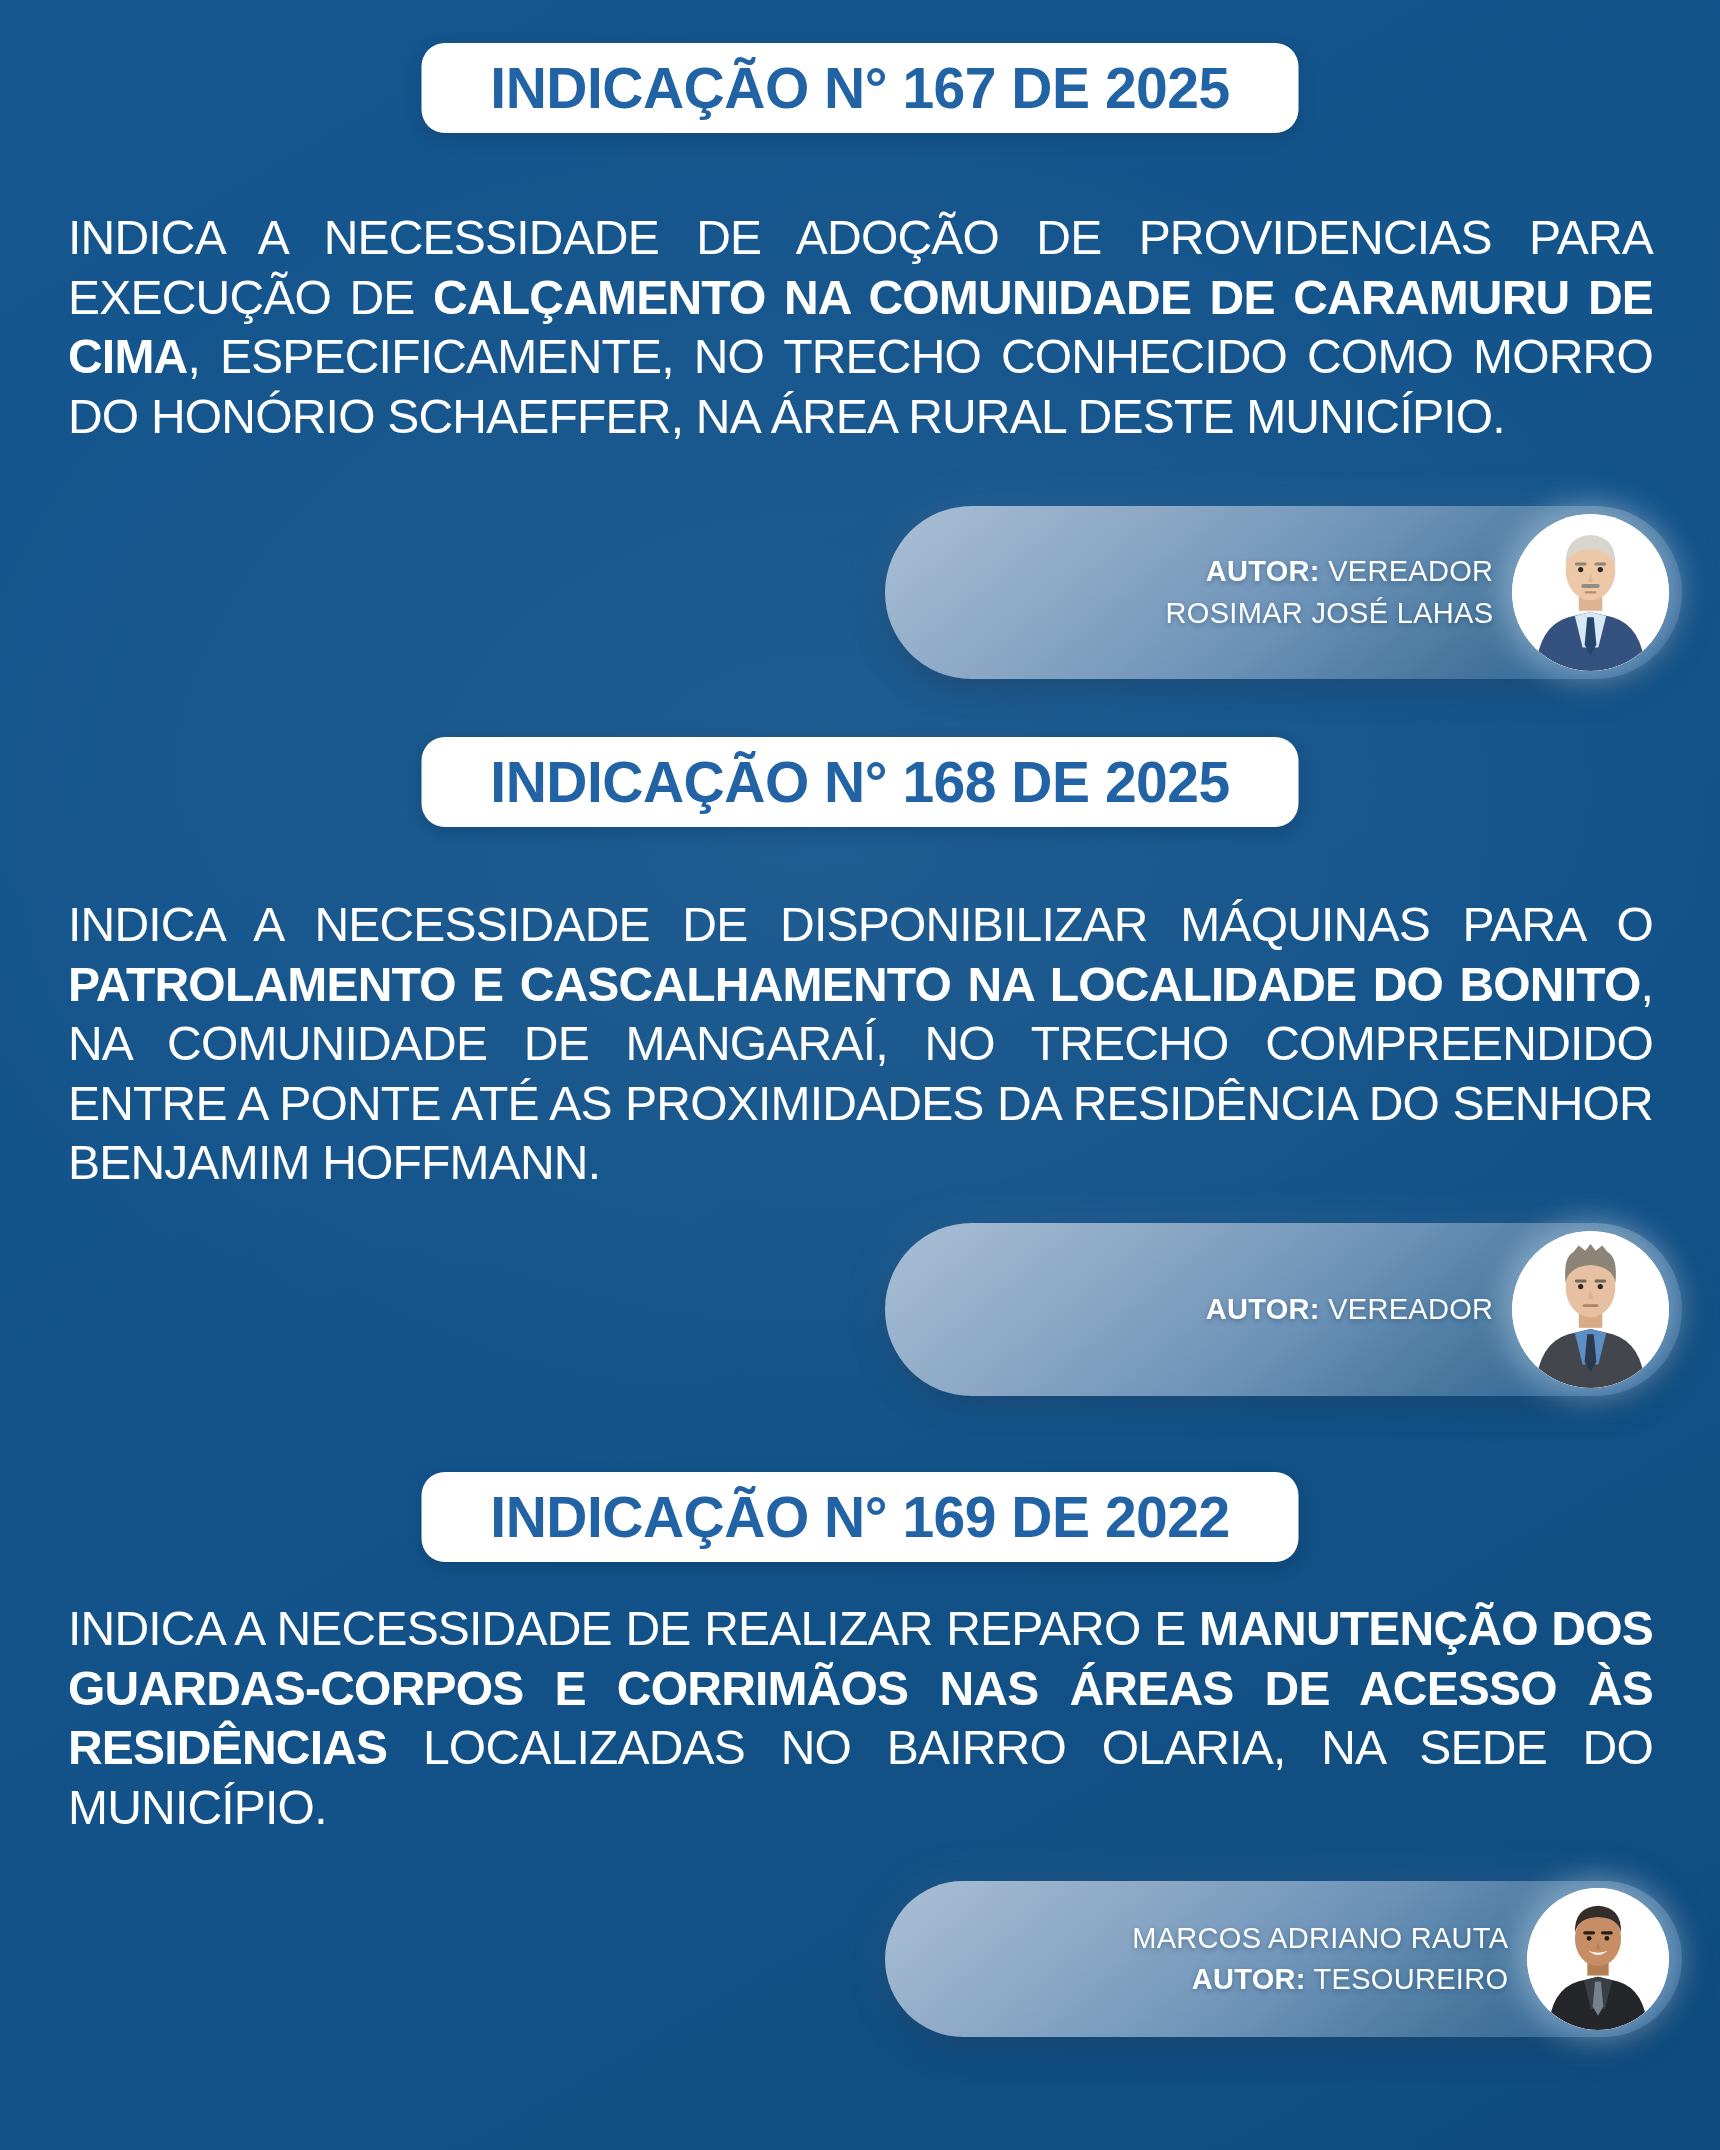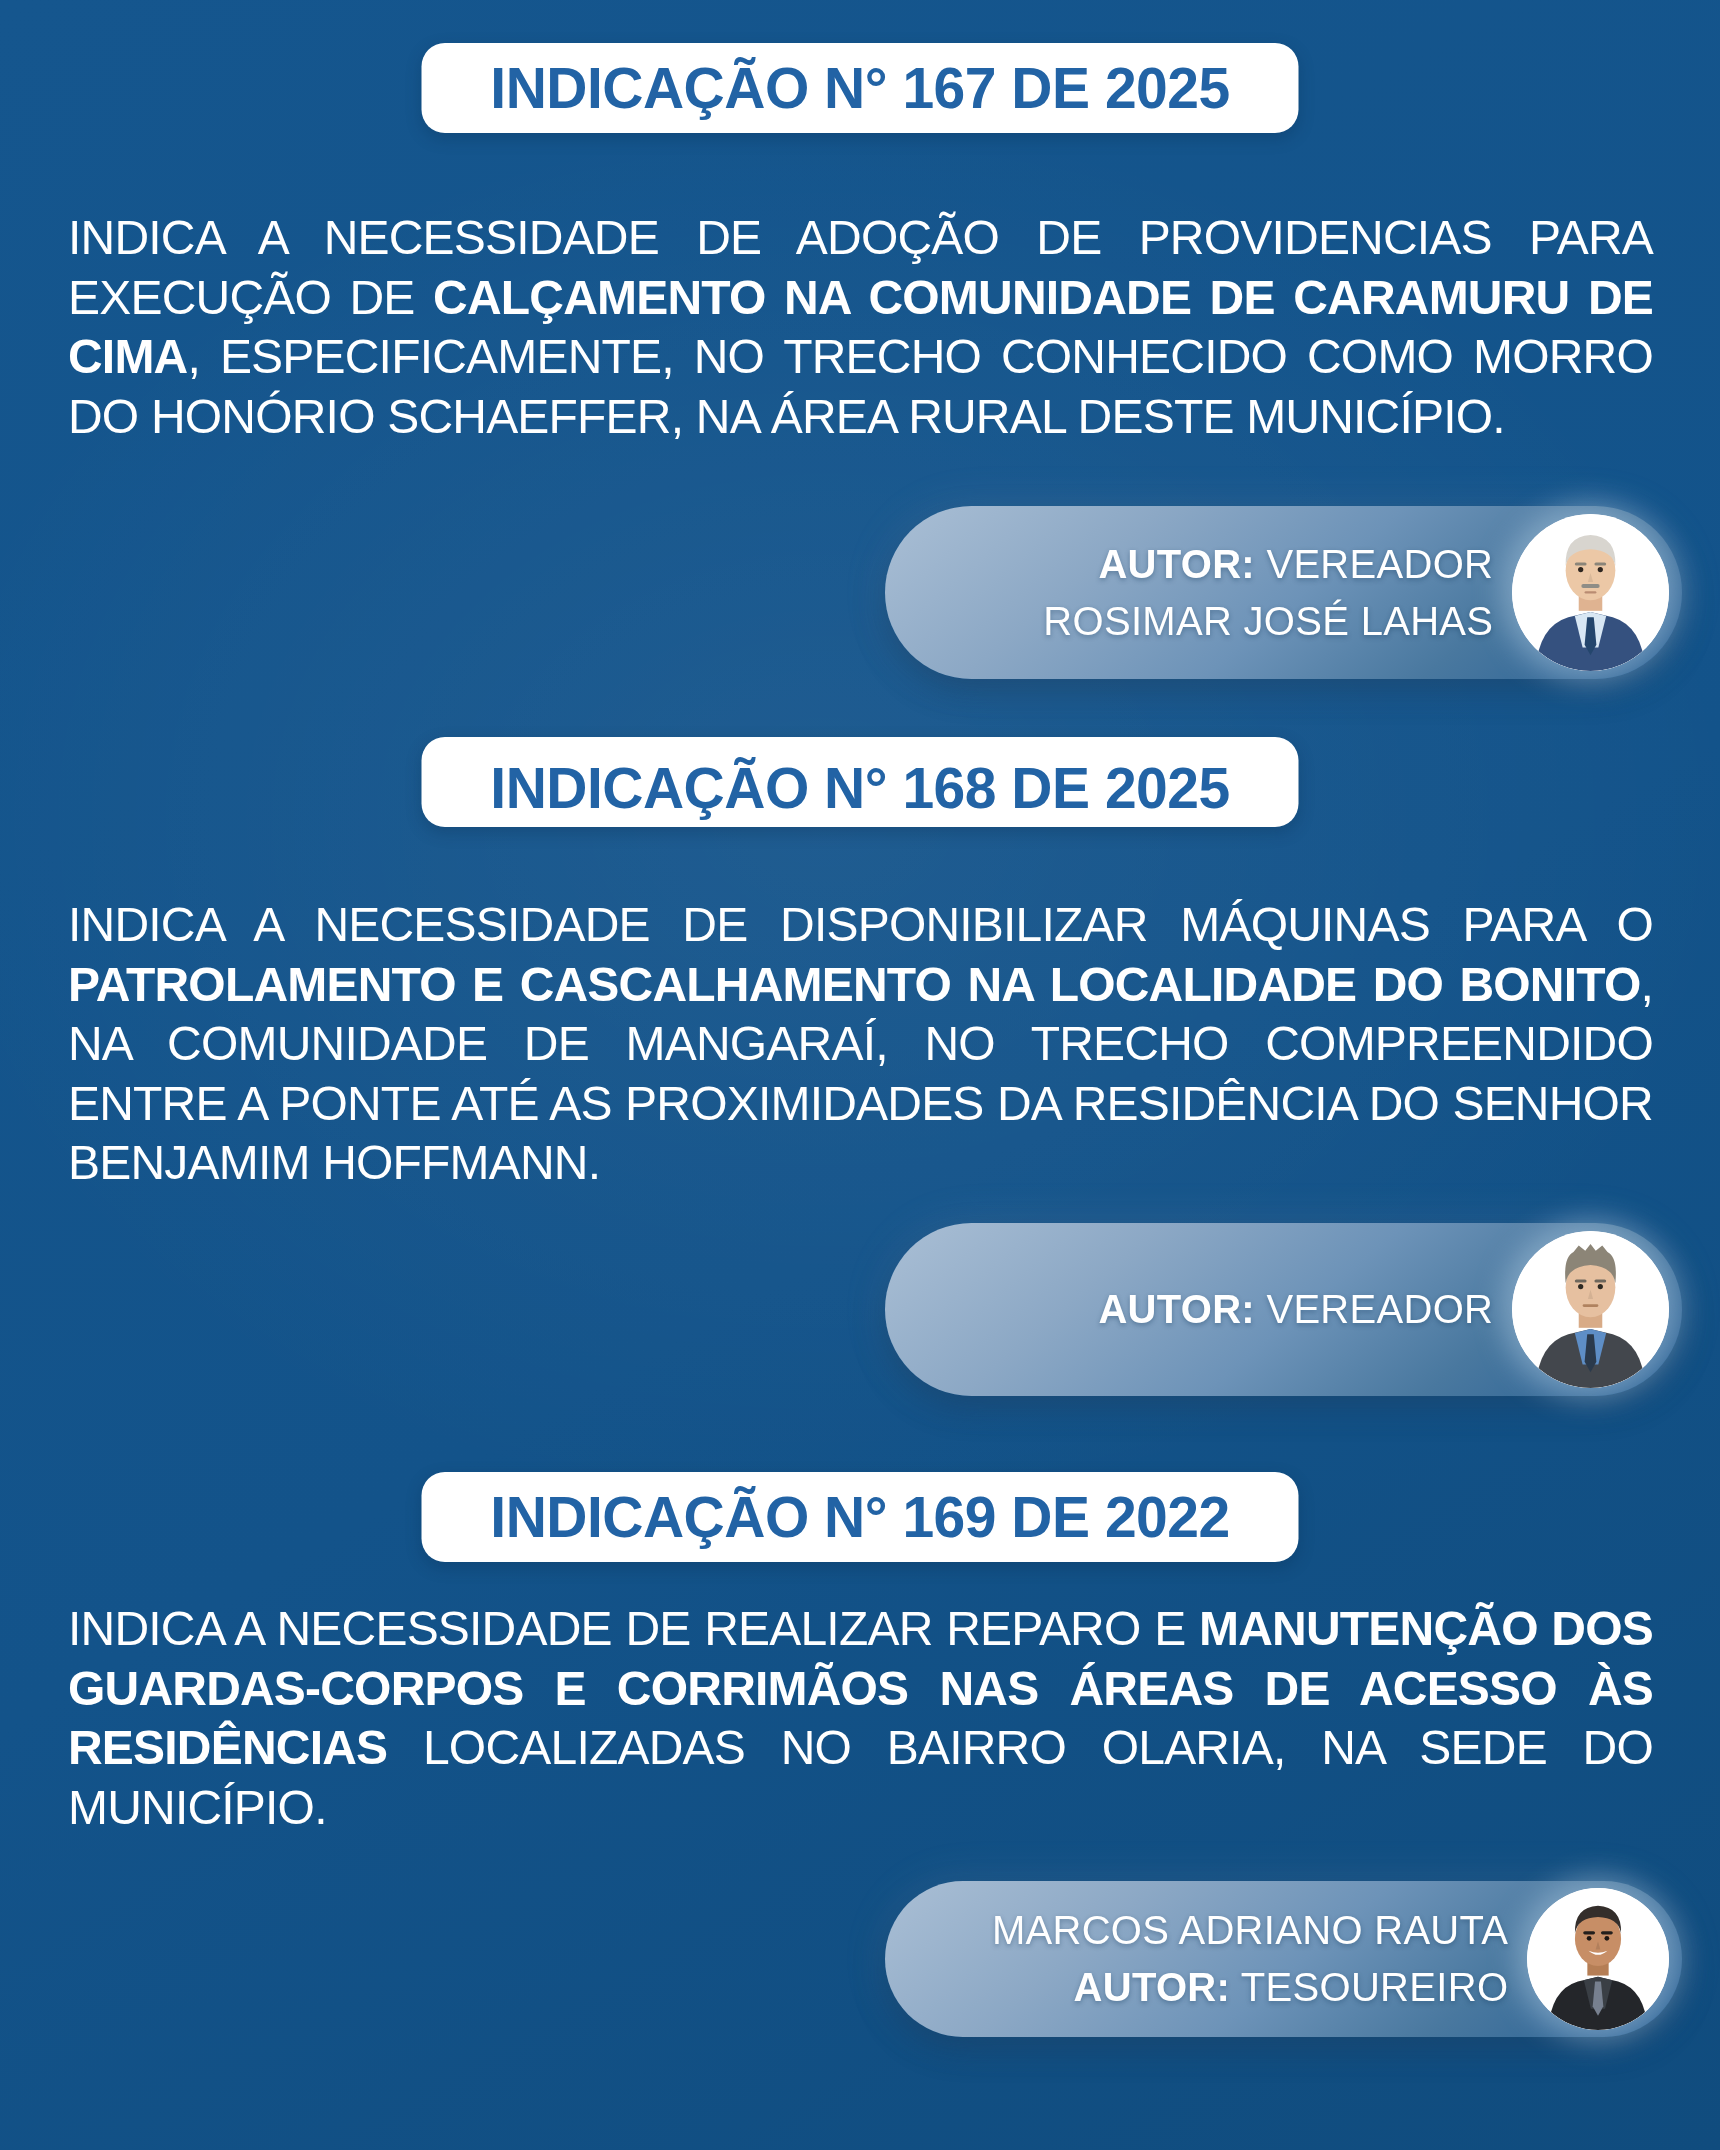--- a/index.html
+++ b/index.html
@@ -33,21 +33,21 @@
     box-shadow: 0 5.1px 15.3px rgba(6, 39, 70, 0.25);
   }
   .title-badge .title-text {
     font-size: 57px;
     font-weight: 700;
     letter-spacing: -0.5px;
     color: #2263a5;
     white-space: nowrap;
   }
   #badge-1 { top: 43px; }
-  #badge-2 { top: 737px; align-items: flex-end; }
+  #badge-2 { top: 737px; }
   #badge-3 { top: 1472px; }
 
   
   .body-text {
     position: absolute;
     left: 68px;
     width: 1585px;
     margin: 0;
     color: #ffffff;
     font-size: 48px;
@@ -83,21 +83,21 @@
   #card-2 { top: 1223px; height: 173px; }
   #card-3 { top: 1881px; height: 156px; }
 
   .author-lines {
     text-align: right;
     color: #ffffff;
     margin-right: 18.4px;
     white-space: nowrap;
     text-shadow: 0 1.5px 5.1px rgba(10, 45, 80, 0.35);
   }
-  .author-line { font-size: 40px; line-height: 1.42; font-weight: 400; letter-spacing: 0.3px; }
+  .author-line { font-size: 29px; line-height: 1.42; font-weight: 400; letter-spacing: 0.3px; }
   .author-label { font-weight: 700; }
 
   .author-photo {
     flex: 0 0 auto;
     border-radius: 50%;
     overflow: hidden;
     background: #ffffff;
     box-shadow: 0 0 28px 11.2px rgba(205, 225, 245, 0.38);
   }
   #card-1 .author-photo, #card-2 .author-photo { width: 157px; height: 157px; }

